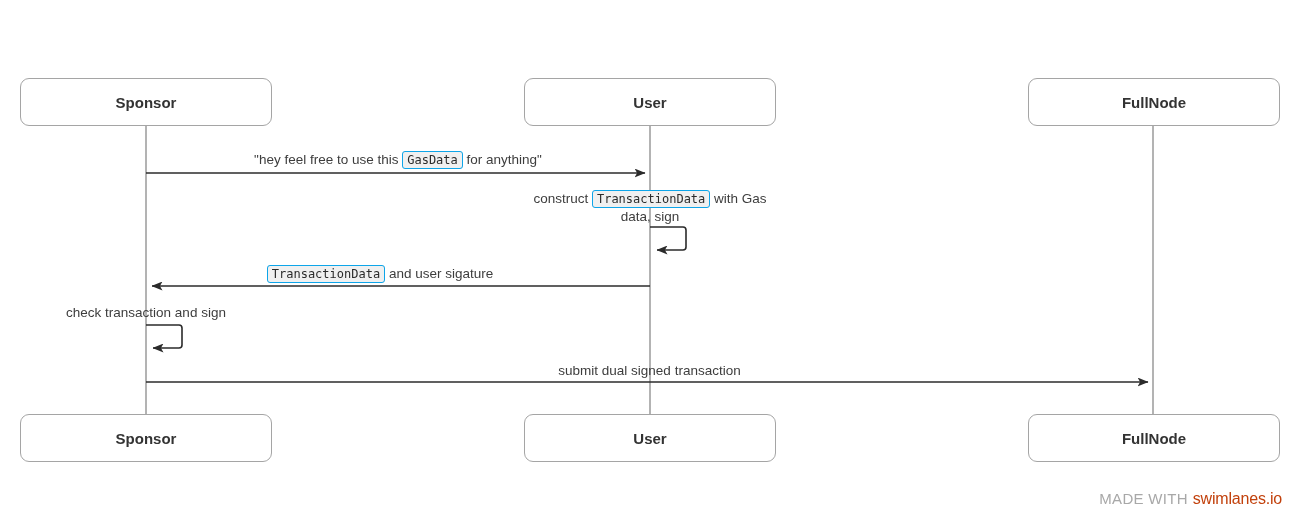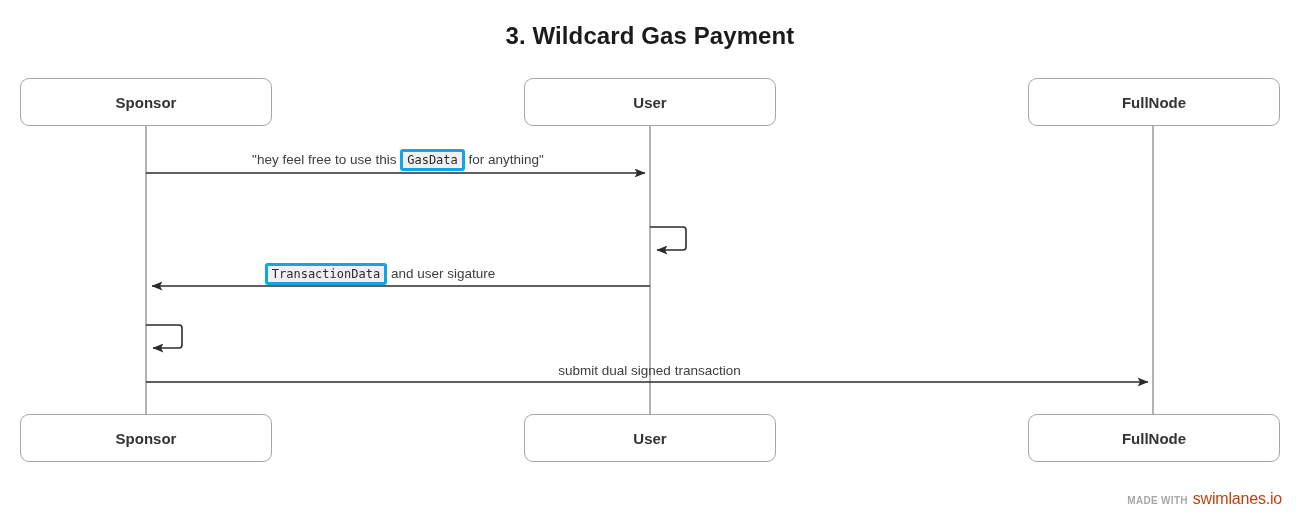--- a/index.html
+++ b/index.html
@@ -78,55 +78,54 @@
     line-height: 17px;
   }
   .msg-label.wrap {
     white-space: normal;
   }
 
   code.chip {
     font-family: "DejaVu Sans Mono", "Liberation Mono", monospace;
     font-size: 12px;
     background: #f0f0f0;
-    border: 3px solid #0ea5e9;
+    border: 1px solid #0ea5e9;
     border-radius: 3px;
     padding: 1px 4px 1px 4px;
     color: #2b2b2b;
     white-space: nowrap;
   }
 
   
   .footer {
     position: absolute;
     right: 18px;
     bottom: 14px;
     display: flex;
     align-items: baseline;
     gap: 5px;
   }
   .footer .made-with {
-    font-size: 10px;
-    font-weight: bold;
+    font-size: 15px;
+    font-weight: normal;
     letter-spacing: 0.3px;
     color: #a8a8a8;
     text-transform: uppercase;
   }
   .footer .brand {
     font-size: 16px;
     color: #c2410c;
     letter-spacing: -0.2px;
   }
 </style>
 </head>
 <body>
 
 <div id="diagram-root">
 
-  <div class="diagram-title">3. Wildcard Gas Payment</div>
 
   <div class="lifeline" style="left:145px; top:126px; height:288px;"></div>
   <div class="lifeline" style="left:649px; top:126px; height:288px;"></div>
   <div class="lifeline" style="left:1152px; top:126px; height:288px;"></div>
 
   <div class="actor-box" style="left:20px; top:78px; width:252px;">
     <span>Sponsor</span>
   </div>
   <div class="actor-box" style="left:524px; top:78px; width:252px;">
     <span>User</span>
@@ -173,25 +172,31 @@
 
     <g>
       <line x1="146" y1="382" x2="1148" y2="382" stroke="#2b2b2b" stroke-width="1.6" marker-end="url(#arrowRight)"></line>
     </g>
   </svg>
 
   <div class="msg-label" style="left:148px; top:151px; width:500px;">
     <span>"hey feel free to use this </span><code class="chip">GasData</code><span> for anything"</span>
   </div>
 
+  <div class="msg-label wrap" style="left:520px; top:190px; width:260px;">
+    <span>construct </span><code class="chip">TransactionData</code><span> with Gas data, sign</span>
+  </div>
 
   <div class="msg-label" style="left:148px; top:265px; width:464px;">
     <code class="chip">TransactionData</code><span> and user sigature</span>
   </div>
 
+  <div class="msg-label" style="left:46px; top:304px; width:200px;">
+    <span>check transaction and sign</span>
+  </div>
 
   <div class="msg-label" style="left:148px; top:362px; width:1003px;">
     <span>submit dual signed transaction</span>
   </div>
 
   <div class="footer">
     <span class="made-with">made with</span>
     <span class="brand">swimlanes.io</span>
   </div>
 

